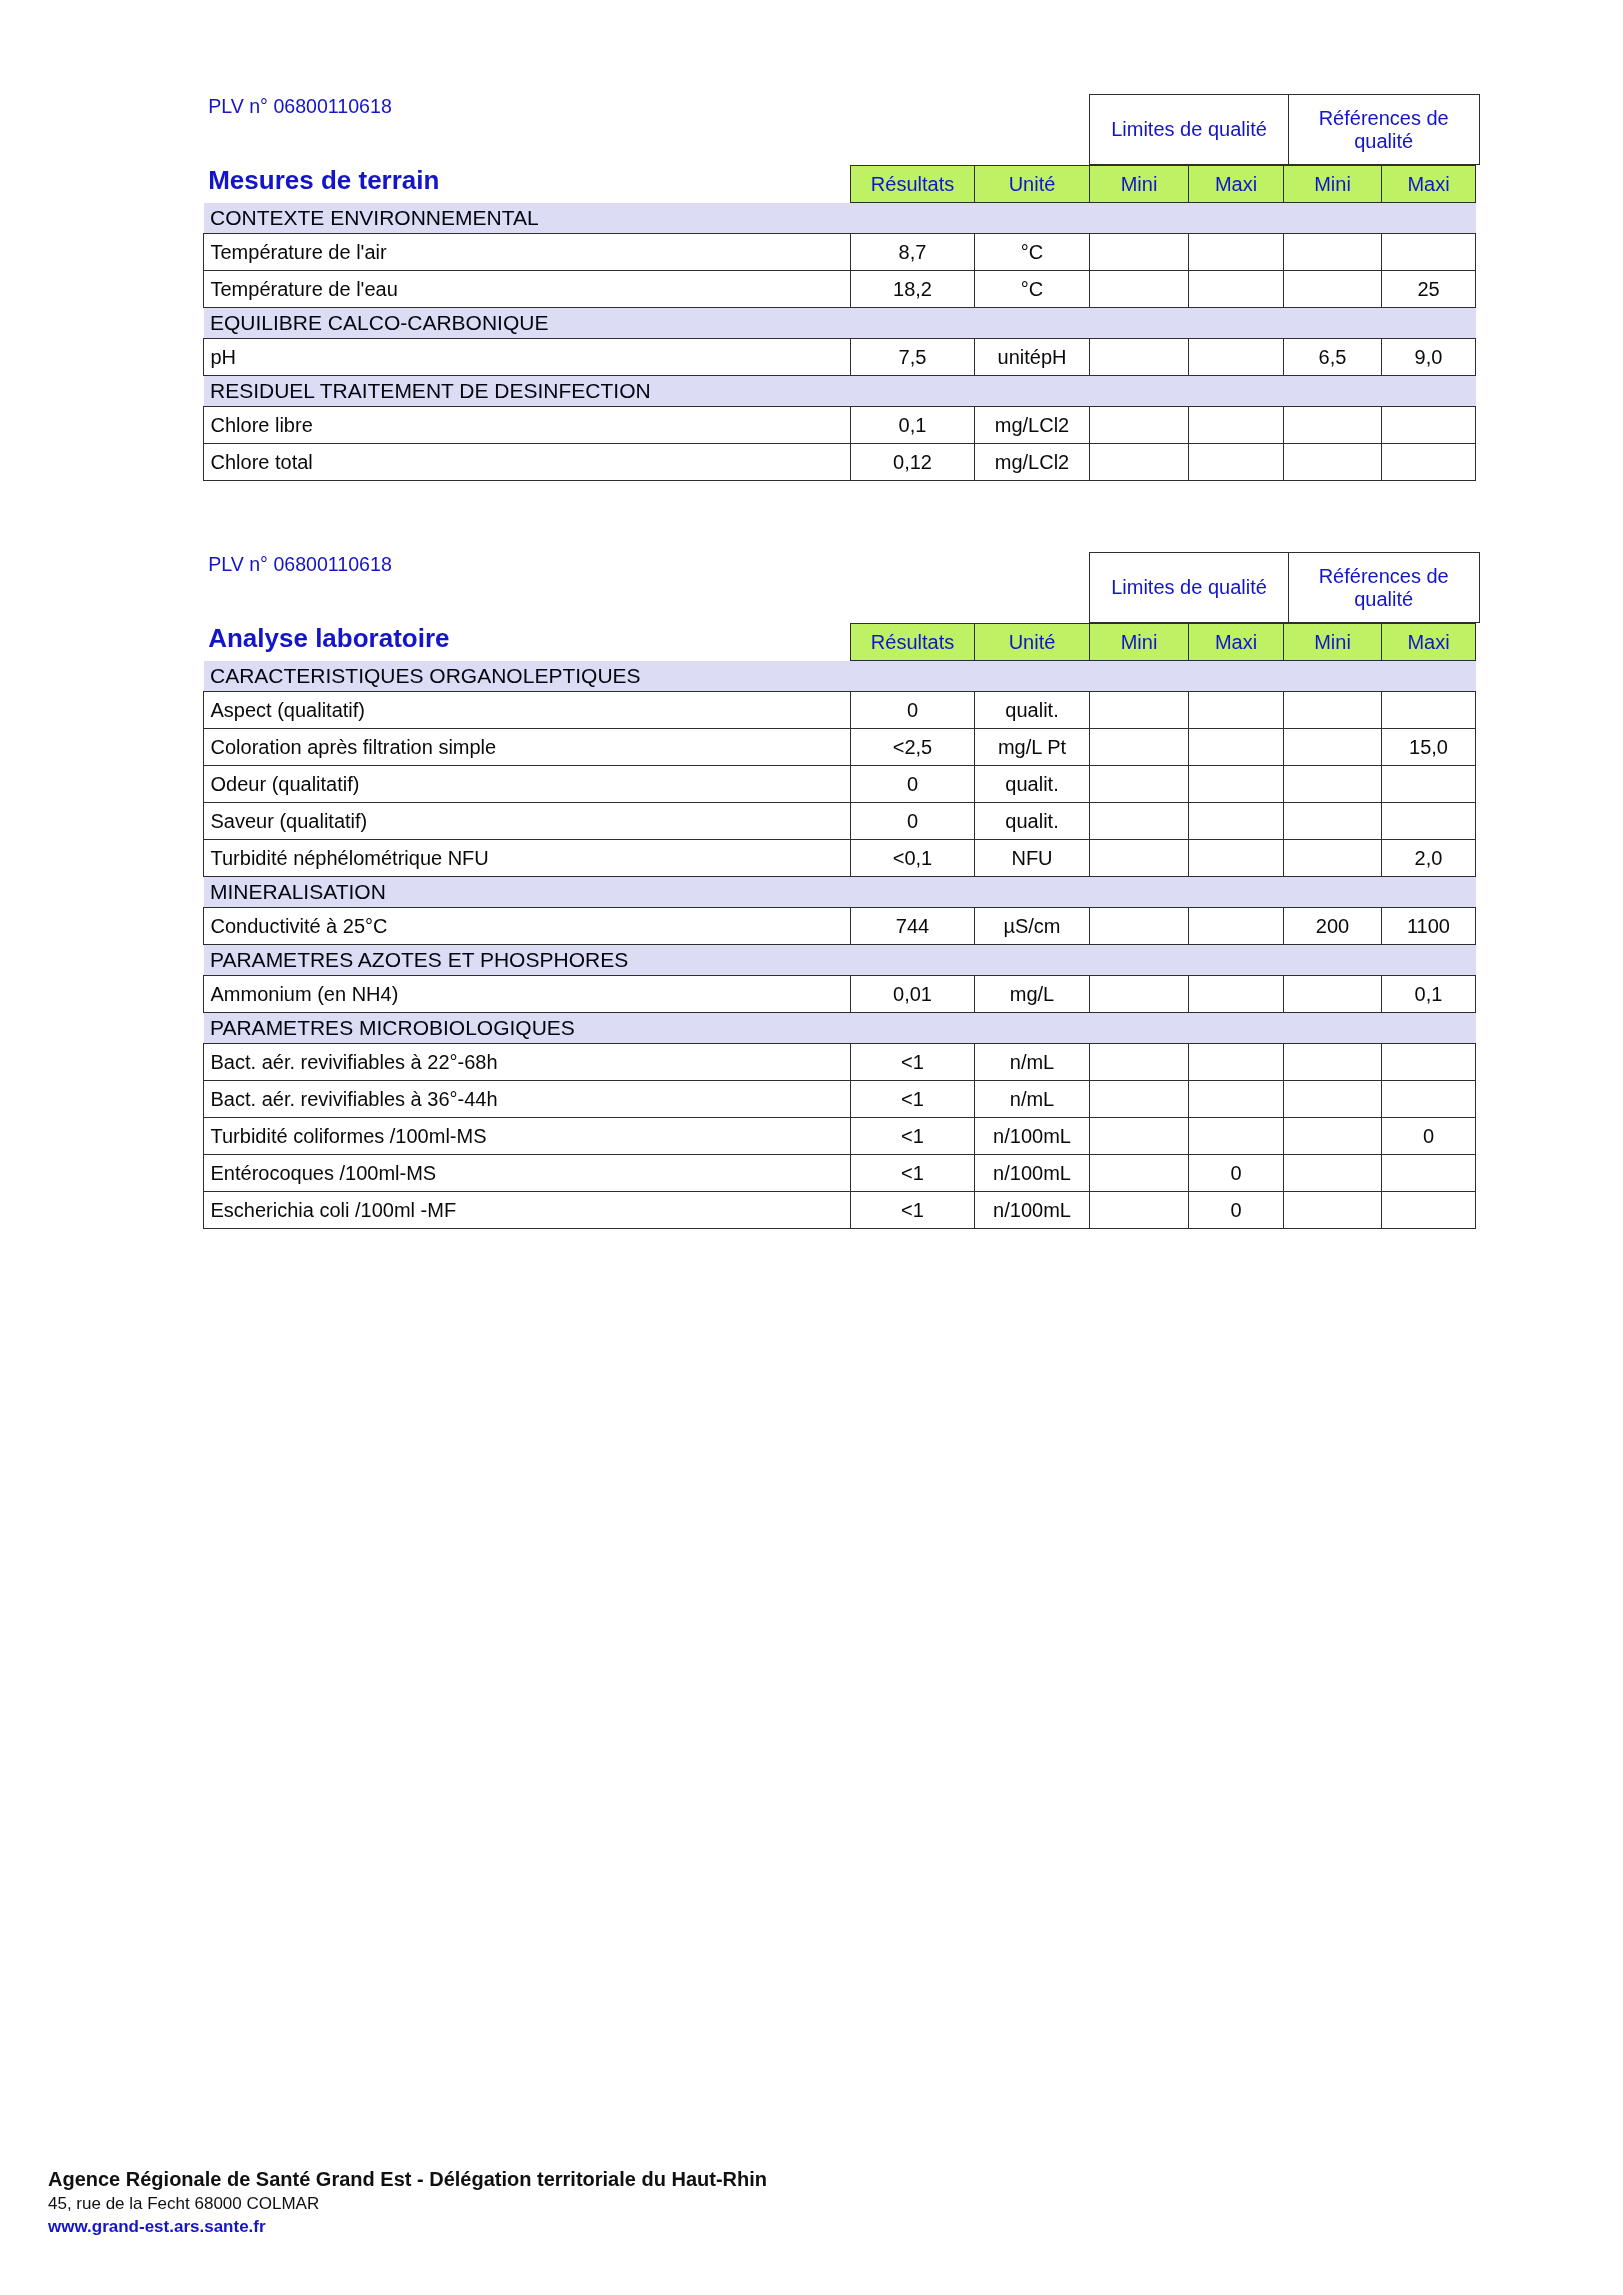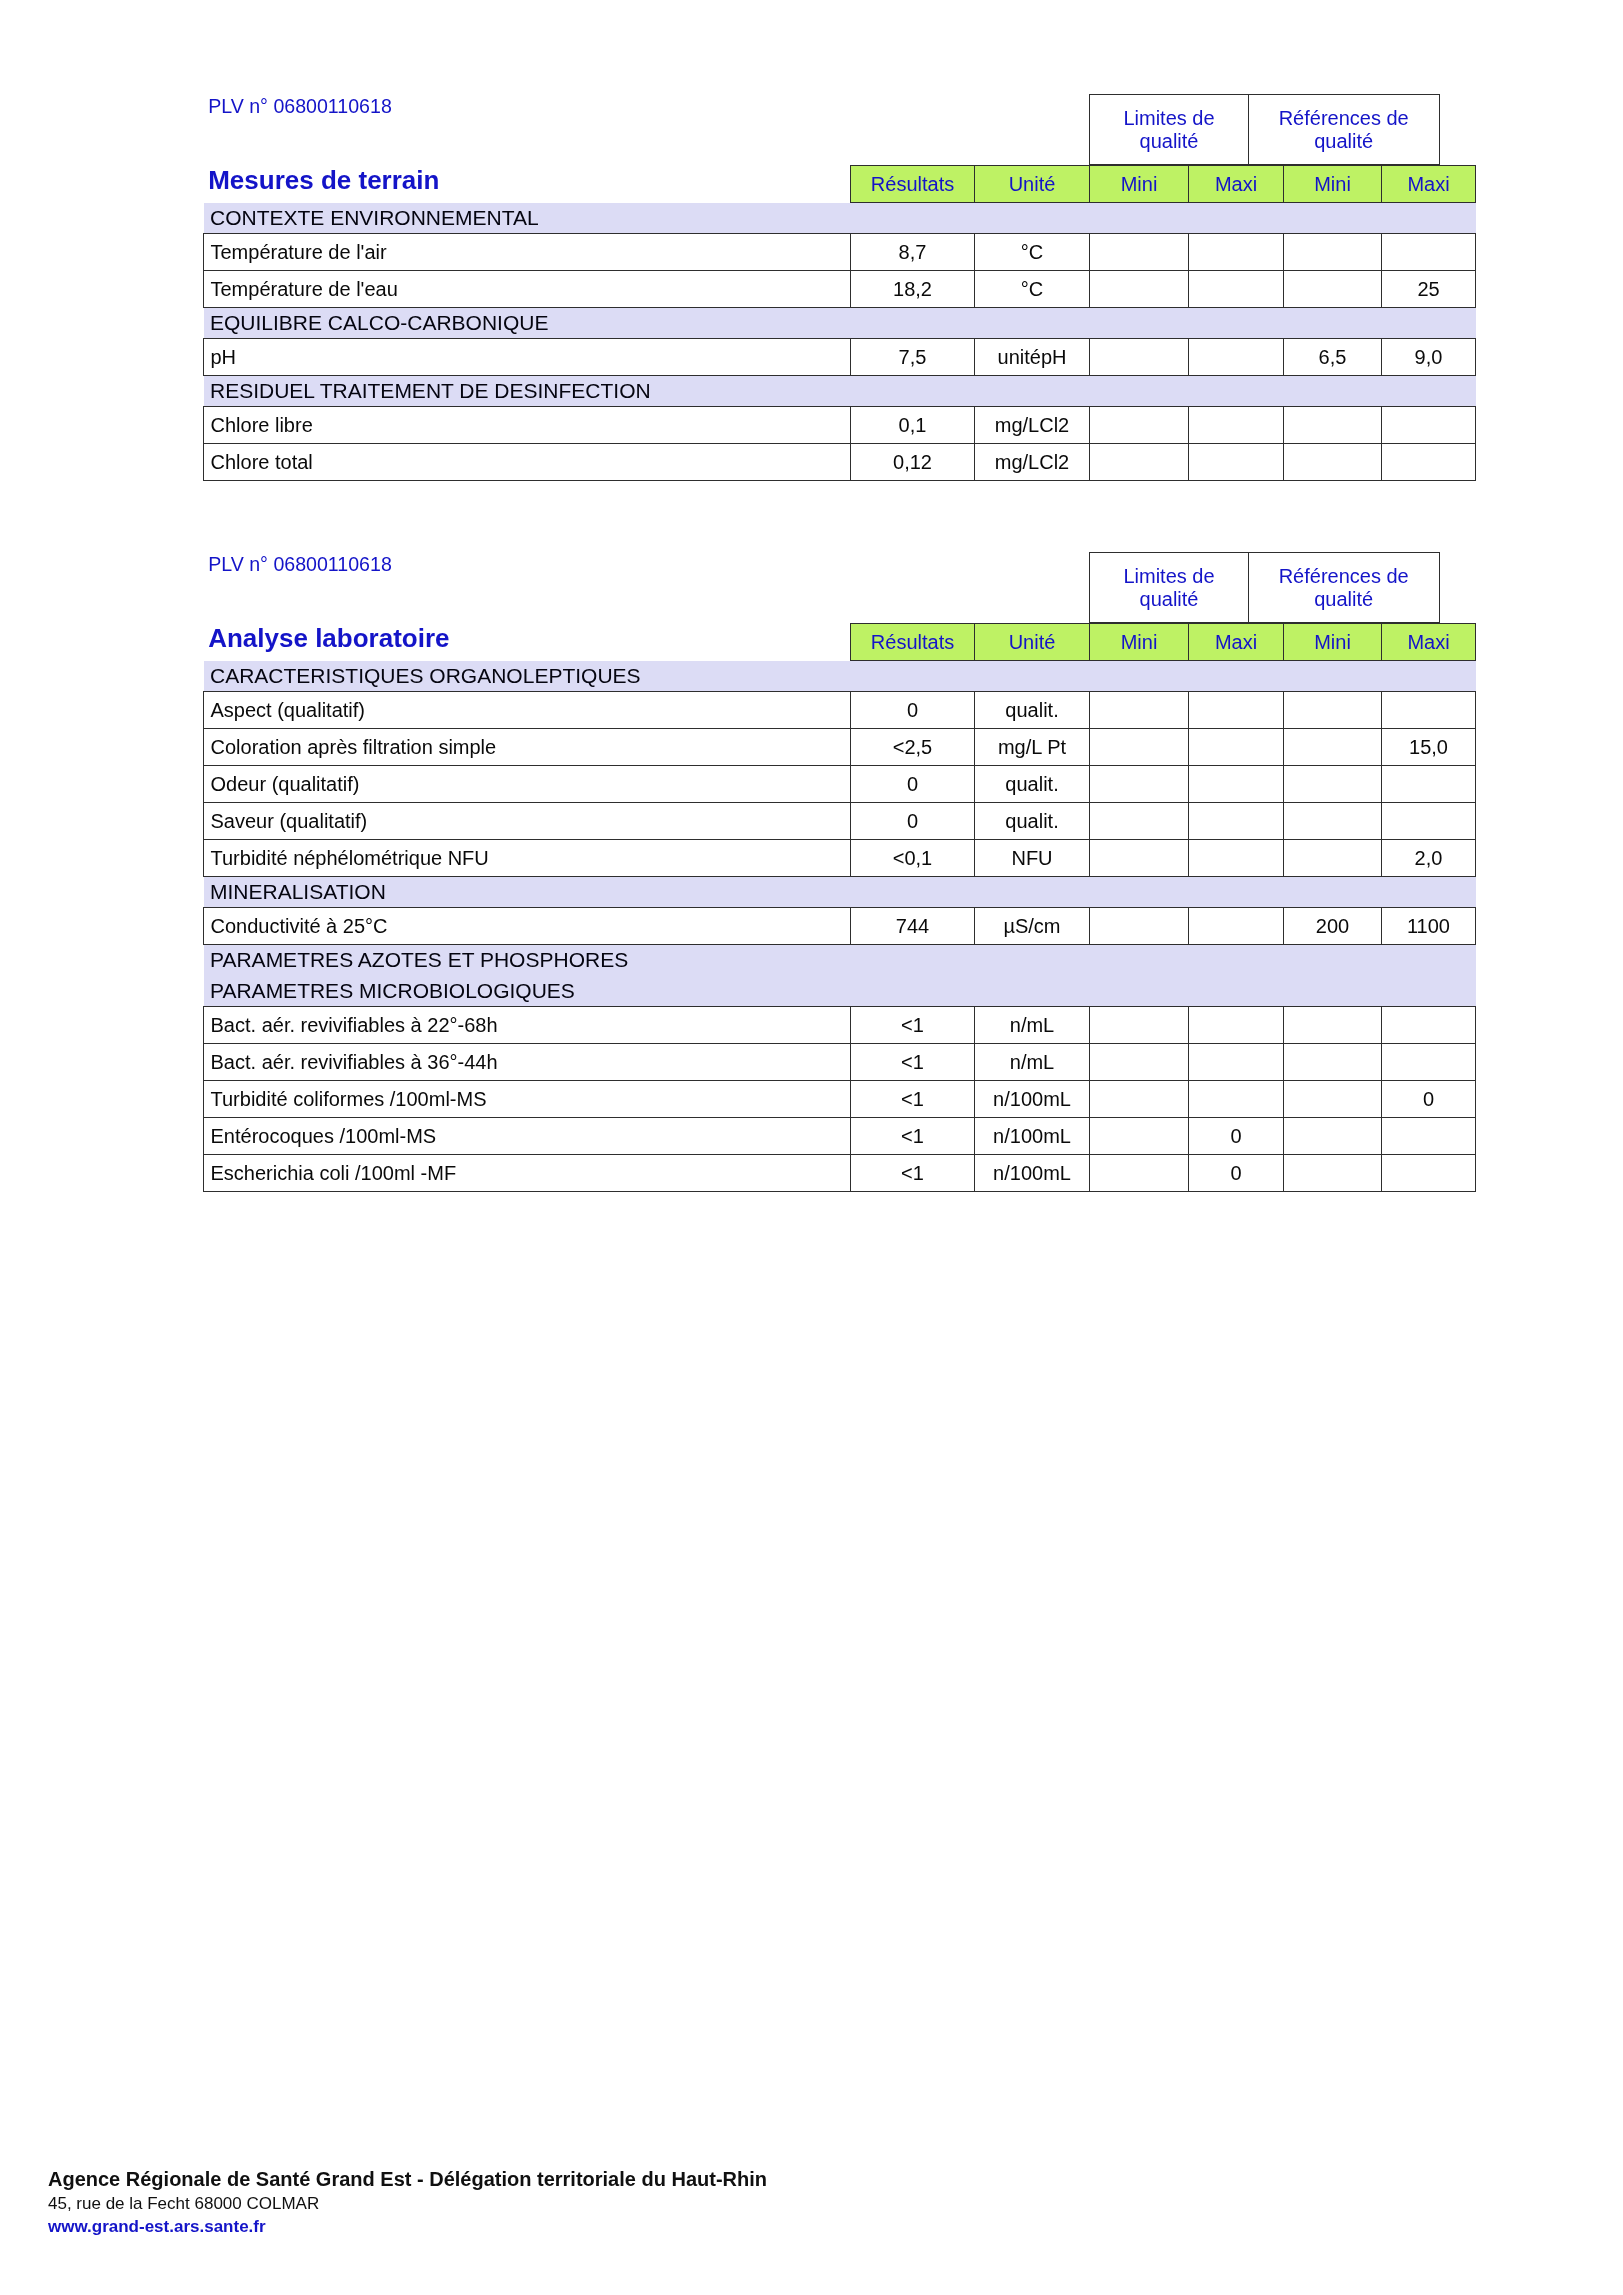--- a/index.html
+++ b/index.html
@@ -27,21 +27,21 @@
   .hbox{
     box-sizing:border-box;
     border:1.3px solid var(--line);
     background:#fff;
     display:flex;align-items:center;justify-content:center;
     text-align:center;
     font-size:20px;color:var(--accent);
     line-height:1.15;
     padding:0 3.9px;
   }
-  .hbox.limites{width:160px;}
+  .hbox.limites{width:200px;}
   .hbox.references{width:192px;margin-left:-1.3px;}
   table.qtable{
     position:absolute;left:0;top:71px;
     width:1272px;
     border-collapse:collapse;
     table-layout:fixed;
   }
   table.qtable th, table.qtable td{
     box-sizing:border-box;
     font-weight:normal;
@@ -261,20 +261,29 @@
             <td class="val">744</td>
             <td class="val">µS/cm</td>
             <td class="val"></td>
             <td class="val"></td>
             <td class="val">200</td>
             <td class="val">1100</td>
           </tr>
           <tr class="secrow">
             <td colspan="7" class="band">PARAMETRES AZOTES ET PHOSPHORES</td>
           </tr>
+          <tr class="datarow">
+            <td class="lbl">Ammonium (en NH4)</td>
+            <td class="val">0,01</td>
+            <td class="val">mg/L</td>
+            <td class="val"></td>
+            <td class="val"></td>
+            <td class="val"></td>
+            <td class="val">0,1</td>
+          </tr>
           <tr class="secrow">
             <td colspan="7" class="band">PARAMETRES MICROBIOLOGIQUES</td>
           </tr>
           <tr class="datarow">
             <td class="lbl">Bact. aér. revivifiables à 22°-68h</td>
             <td class="val">&lt;1</td>
             <td class="val">n/mL</td>
             <td class="val"></td>
             <td class="val"></td>
             <td class="val"></td>

